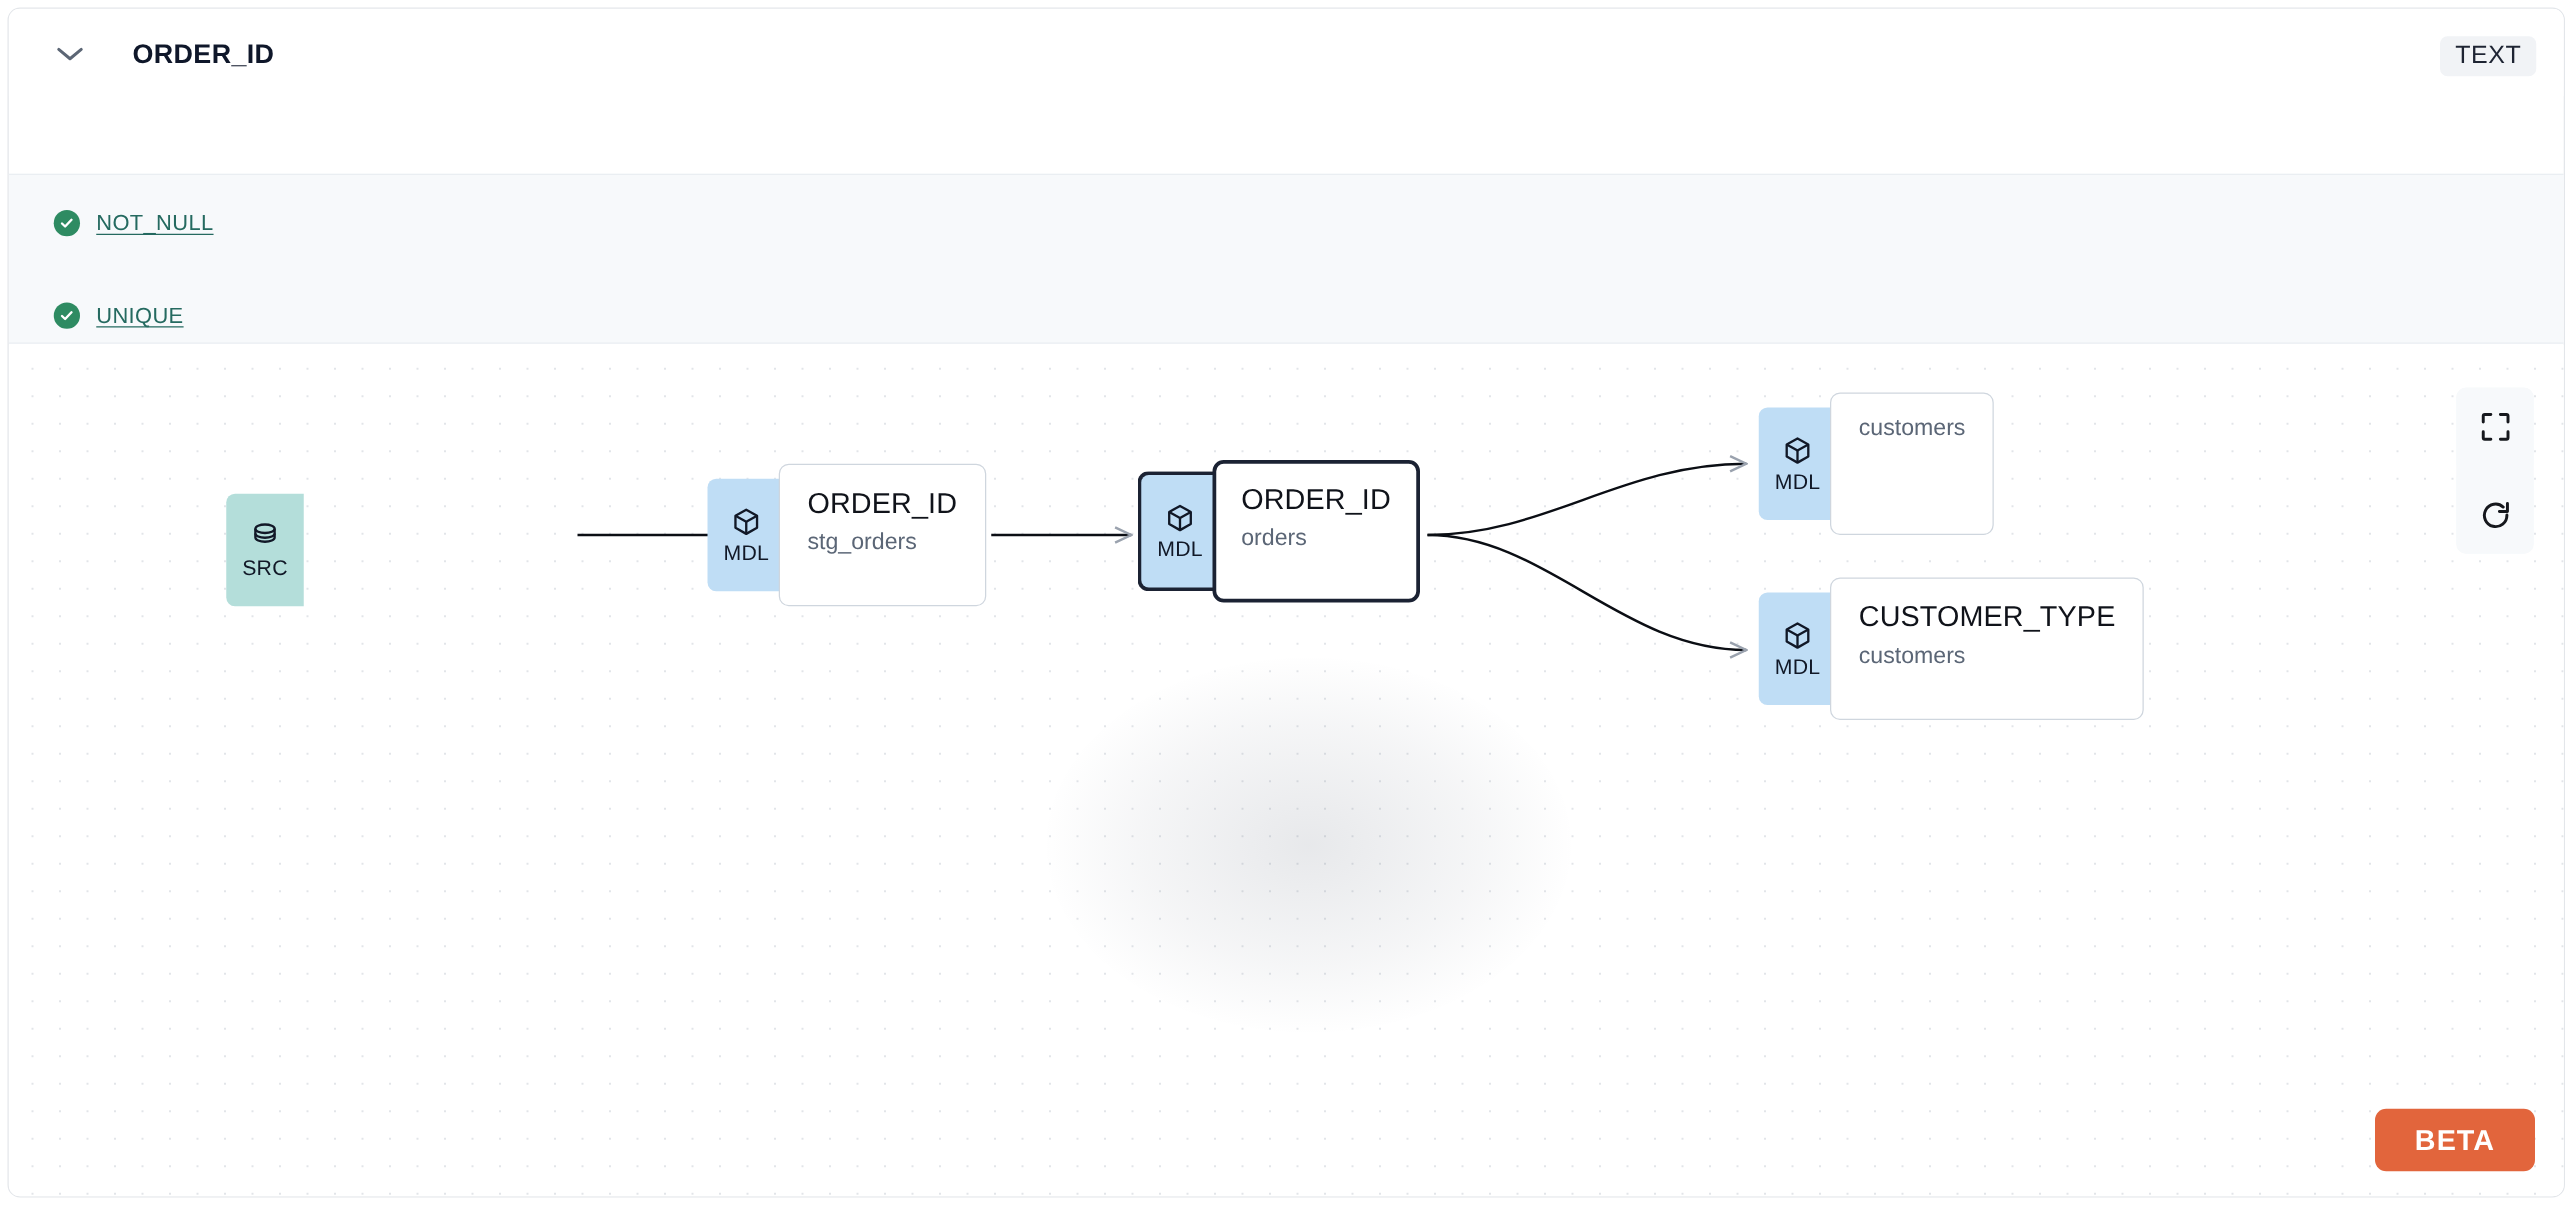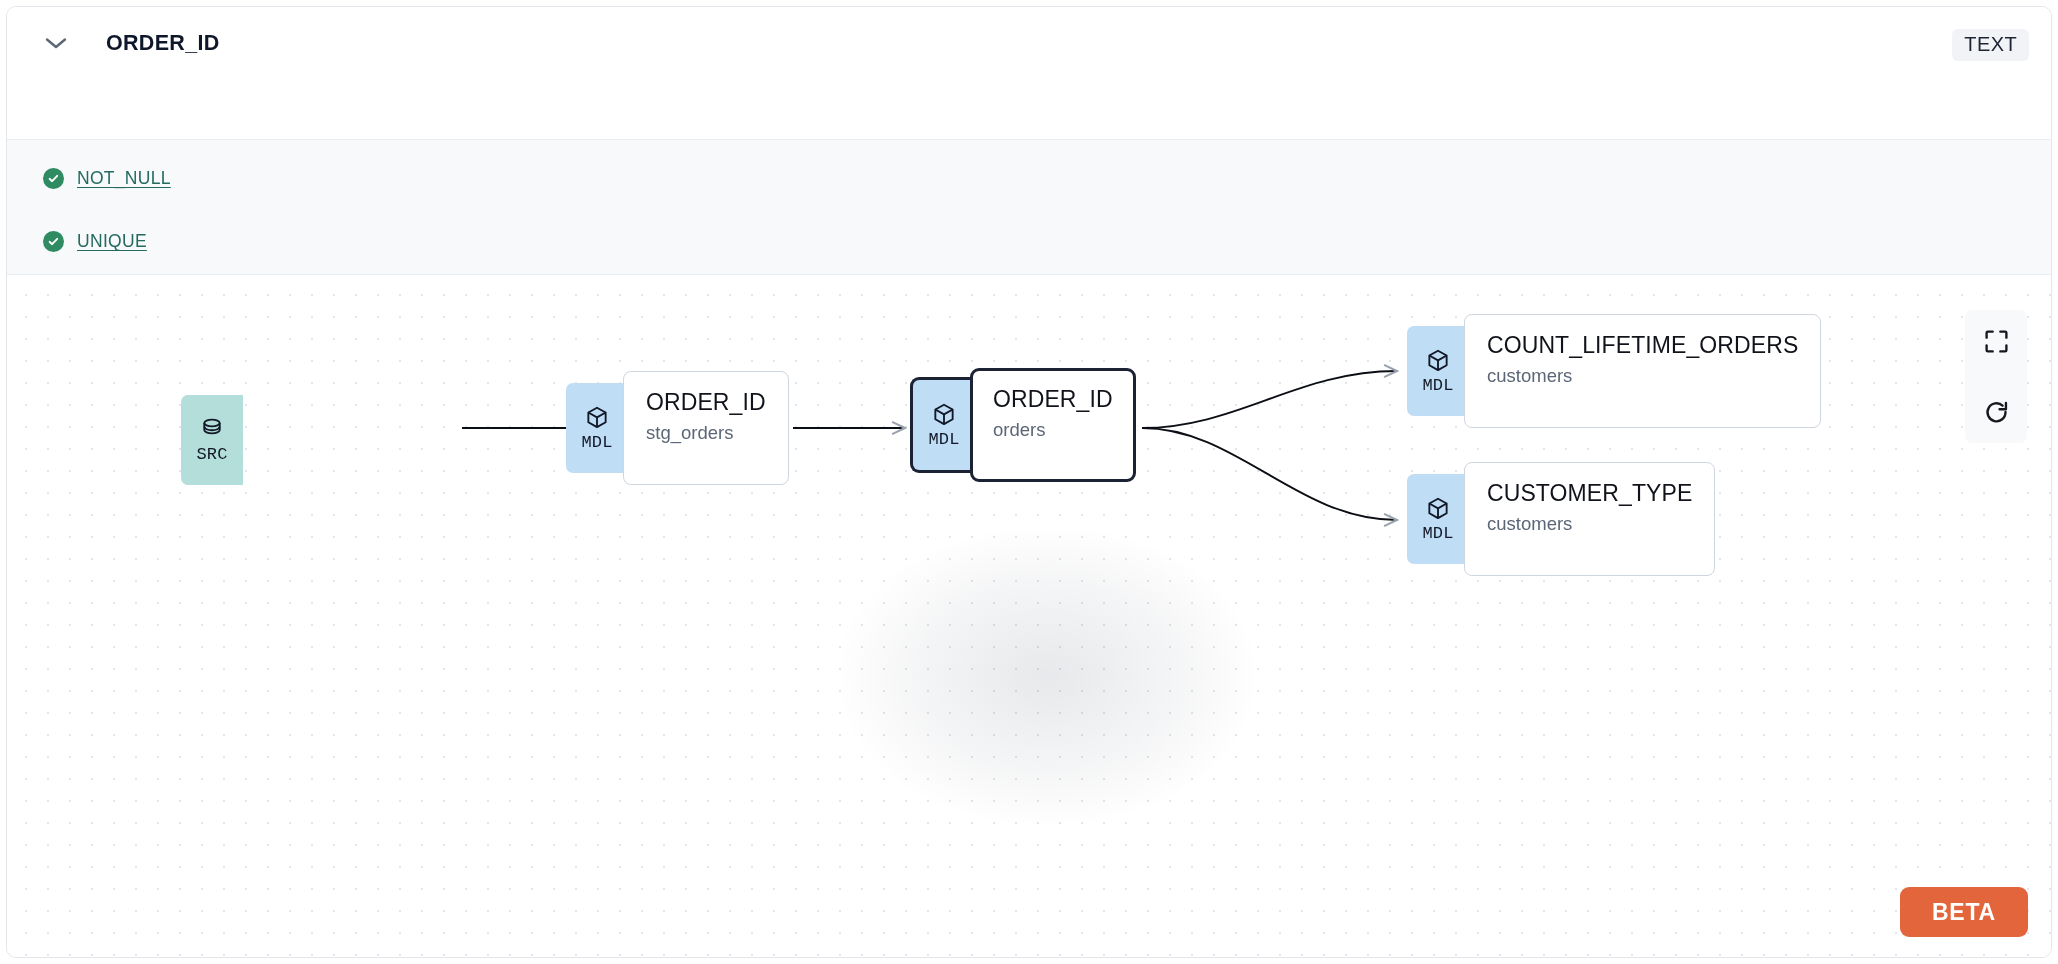--- a/index.html
+++ b/index.html
@@ -75,21 +75,21 @@
   }
   .test-row {
     position: absolute;
     left: 36px;
     display: flex;
     align-items: flex-end;
     gap: 13px;
     height: 24px;
   }
   .test-row.r0 { top: 25px; }
-  .test-row.r1 { top: 88px; }
+  .test-row.r1 { top: 99px; }
   .check-icon {
     width: 21px; height: 21px;
     border-radius: 50%;
     background: #2E8B62;
     display: flex; align-items: center; justify-content: center;
     flex: 0 0 auto;
   }
   .check-icon svg { display: block; }
   .test-link {
     font-size: 17.5px;
@@ -128,21 +128,20 @@
     display: flex;
     flex-direction: column;
     align-items: center;
     justify-content: center;
     gap: 2px;
     flex: 0 0 auto;
     align-self: center;
     height: 90px;
     position: relative;
     z-index: 1;
-    font-family: Liberation Mono, monospace;
   }
   .node-badge.src { background: #B4DEDA; margin-top: 24px; }
   .node-badge.mdl { background: #BFDDF5; }
   .node-badge svg { display: block; }
   .badge-label {
     font-size: 17px;
     color: #111827;
     line-height: 18px;
     letter-spacing: 0.2px;
   }
@@ -331,21 +330,20 @@
     <div class="node" style="left:1400px; top:38px;">
       <div class="node-badge mdl">
         <svg width="28" height="28" viewBox="0 0 24 24" fill="none">
           <path d="M12 3.2 L19.4 7.3 V15.6 L12 19.8 L4.6 15.6 V7.3 Z" stroke="#111827" stroke-width="1.6" stroke-linejoin="round"></path>
           <path d="M4.6 7.3 L12 11.5 L19.4 7.3" stroke="#111827" stroke-width="1.6" stroke-linejoin="round"></path>
           <path d="M12 11.5 V19.8" stroke="#111827" stroke-width="1.6"></path>
         </svg>
         <span class="badge-label">MDL</span>
       </div>
       <div class="node-body">
-        <div class="node-name">COUNT_LIFETIME_ORDERS</div>
         <div class="node-sub">customers</div>
       </div>
     </div>
 
     <div class="node" style="left:1400px; top:186px;">
       <div class="node-badge mdl">
         <svg width="28" height="28" viewBox="0 0 24 24" fill="none">
           <path d="M12 3.2 L19.4 7.3 V15.6 L12 19.8 L4.6 15.6 V7.3 Z" stroke="#111827" stroke-width="1.6" stroke-linejoin="round"></path>
           <path d="M4.6 7.3 L12 11.5 L19.4 7.3" stroke="#111827" stroke-width="1.6" stroke-linejoin="round"></path>
           <path d="M12 11.5 V19.8" stroke="#111827" stroke-width="1.6"></path>

